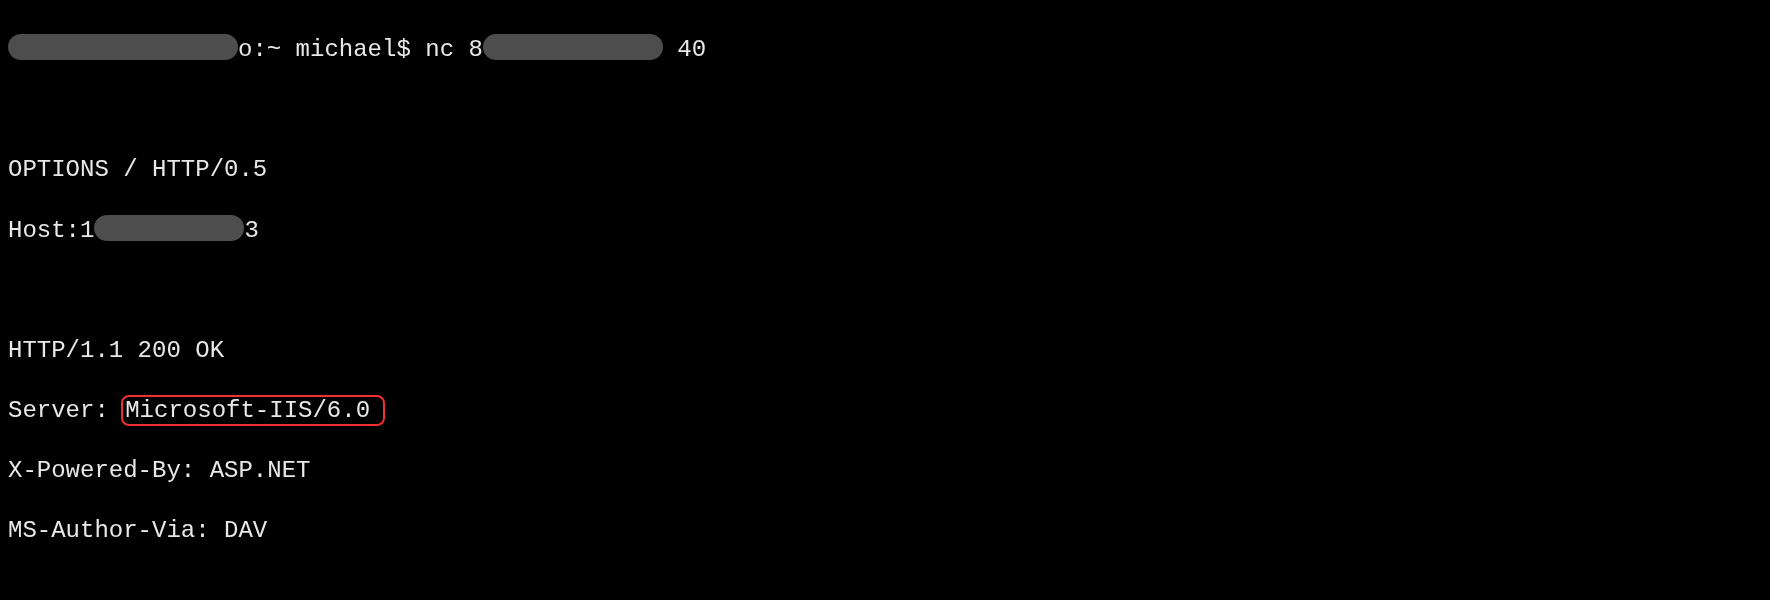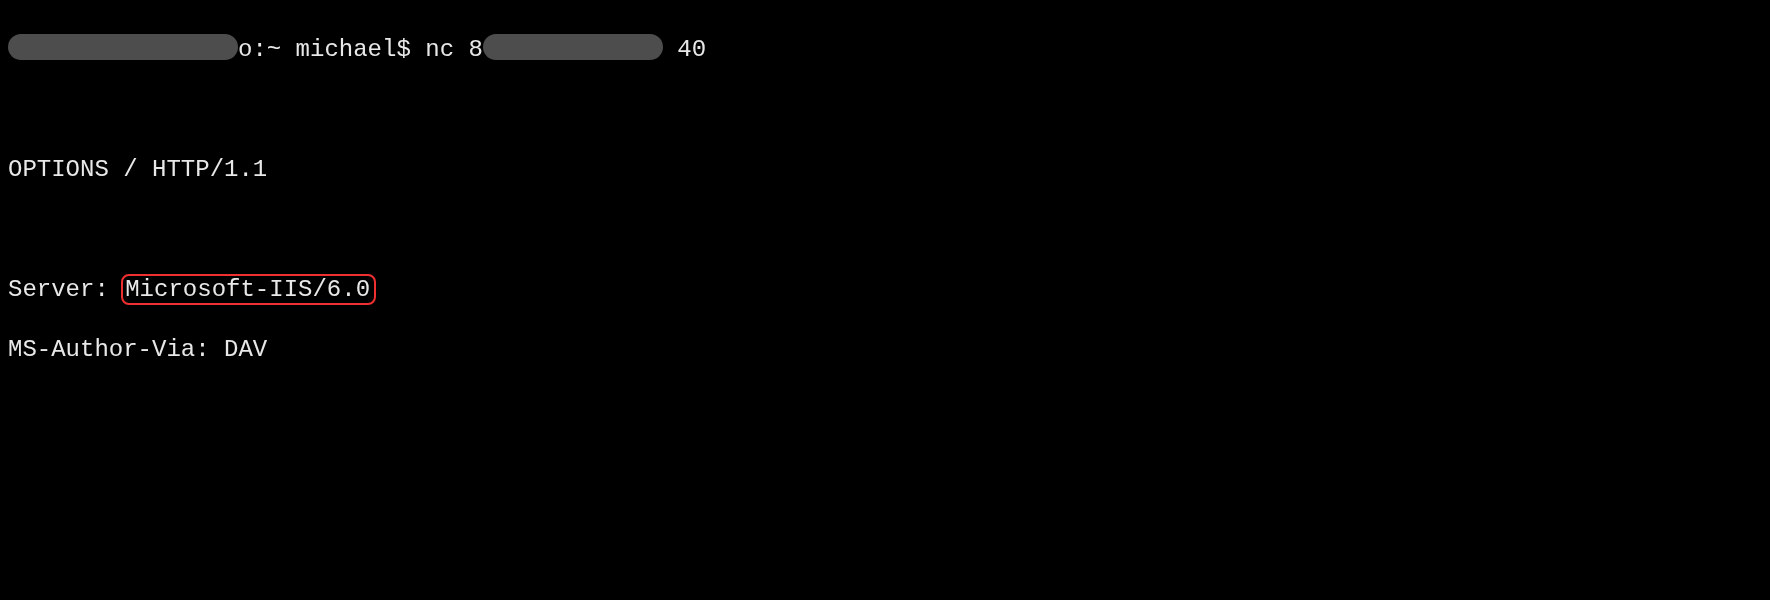--- a/index.html
+++ b/index.html
@@ -20,33 +20,36 @@
   }
   .redact{
     display:inline-block;
     background:#4d4d4d;
     border-radius:14px;
     vertical-align:-4px;
   }
   .hl{
     border:2px solid #f03030;
     border-radius:8px;
-    padding:0 4px 0 2px;
+    padding:0 13px 0 2px;
     margin:16px -2px;
   }
 </style>
 </head>
 <body>
 
 <div class="term">
 <div><span class="redact" style="width:230px;height:26px;"></span><span>o:~ michael$ nc 8</span><span class="redact" style="width:180px;height:26px;"></span><span> 40</span></div>
 <div>&nbsp;</div>
-<div>OPTIONS / HTTP/1.1</div>
+<div>OPTIONS / HTTP/0.5</div>
+<div><span>Host:1</span><span class="redact" style="width:150px;height:26px;"></span><span>3</span></div>
 <div>&nbsp;</div>
+<div>HTTP/1.1 200 OK</div>
 <div><span>Server: </span><span class="hl">Microsoft-IIS/6.0</span></div>
+<div>X-Powered-By: ASP.NET</div>
 <div>MS-Author-Via: DAV</div>
 
 
 
 
 
 
 
 </div>
 

